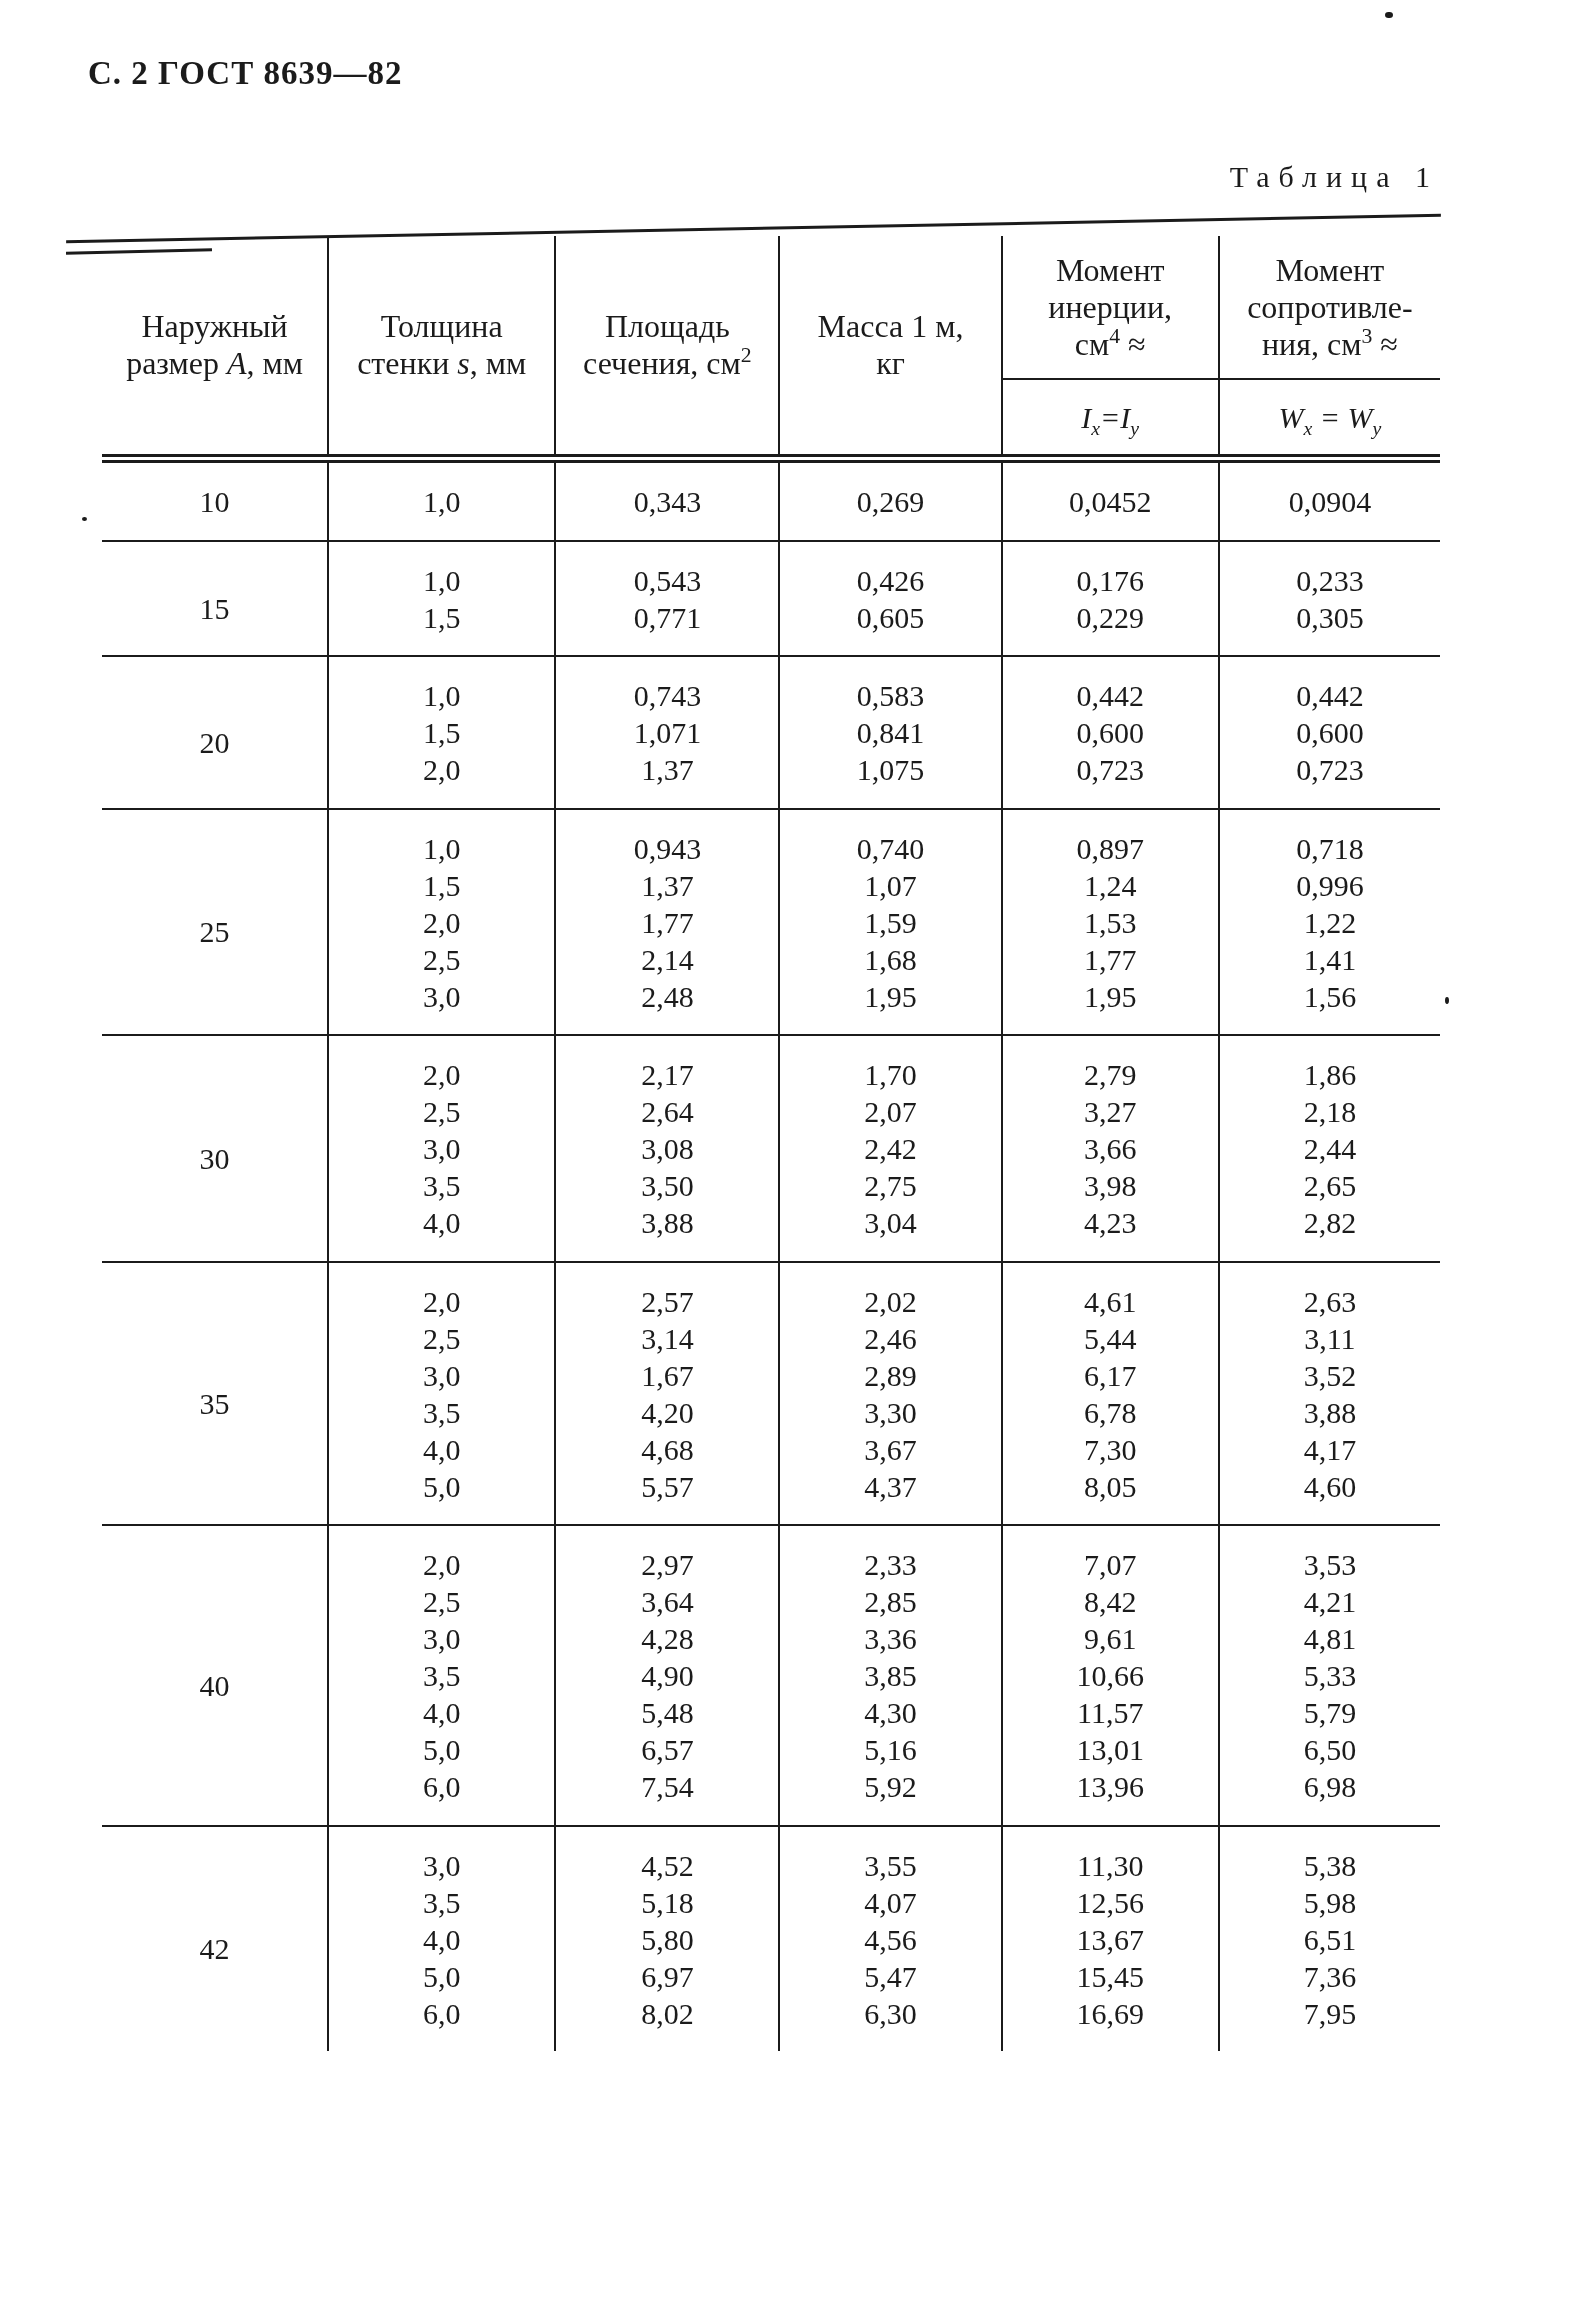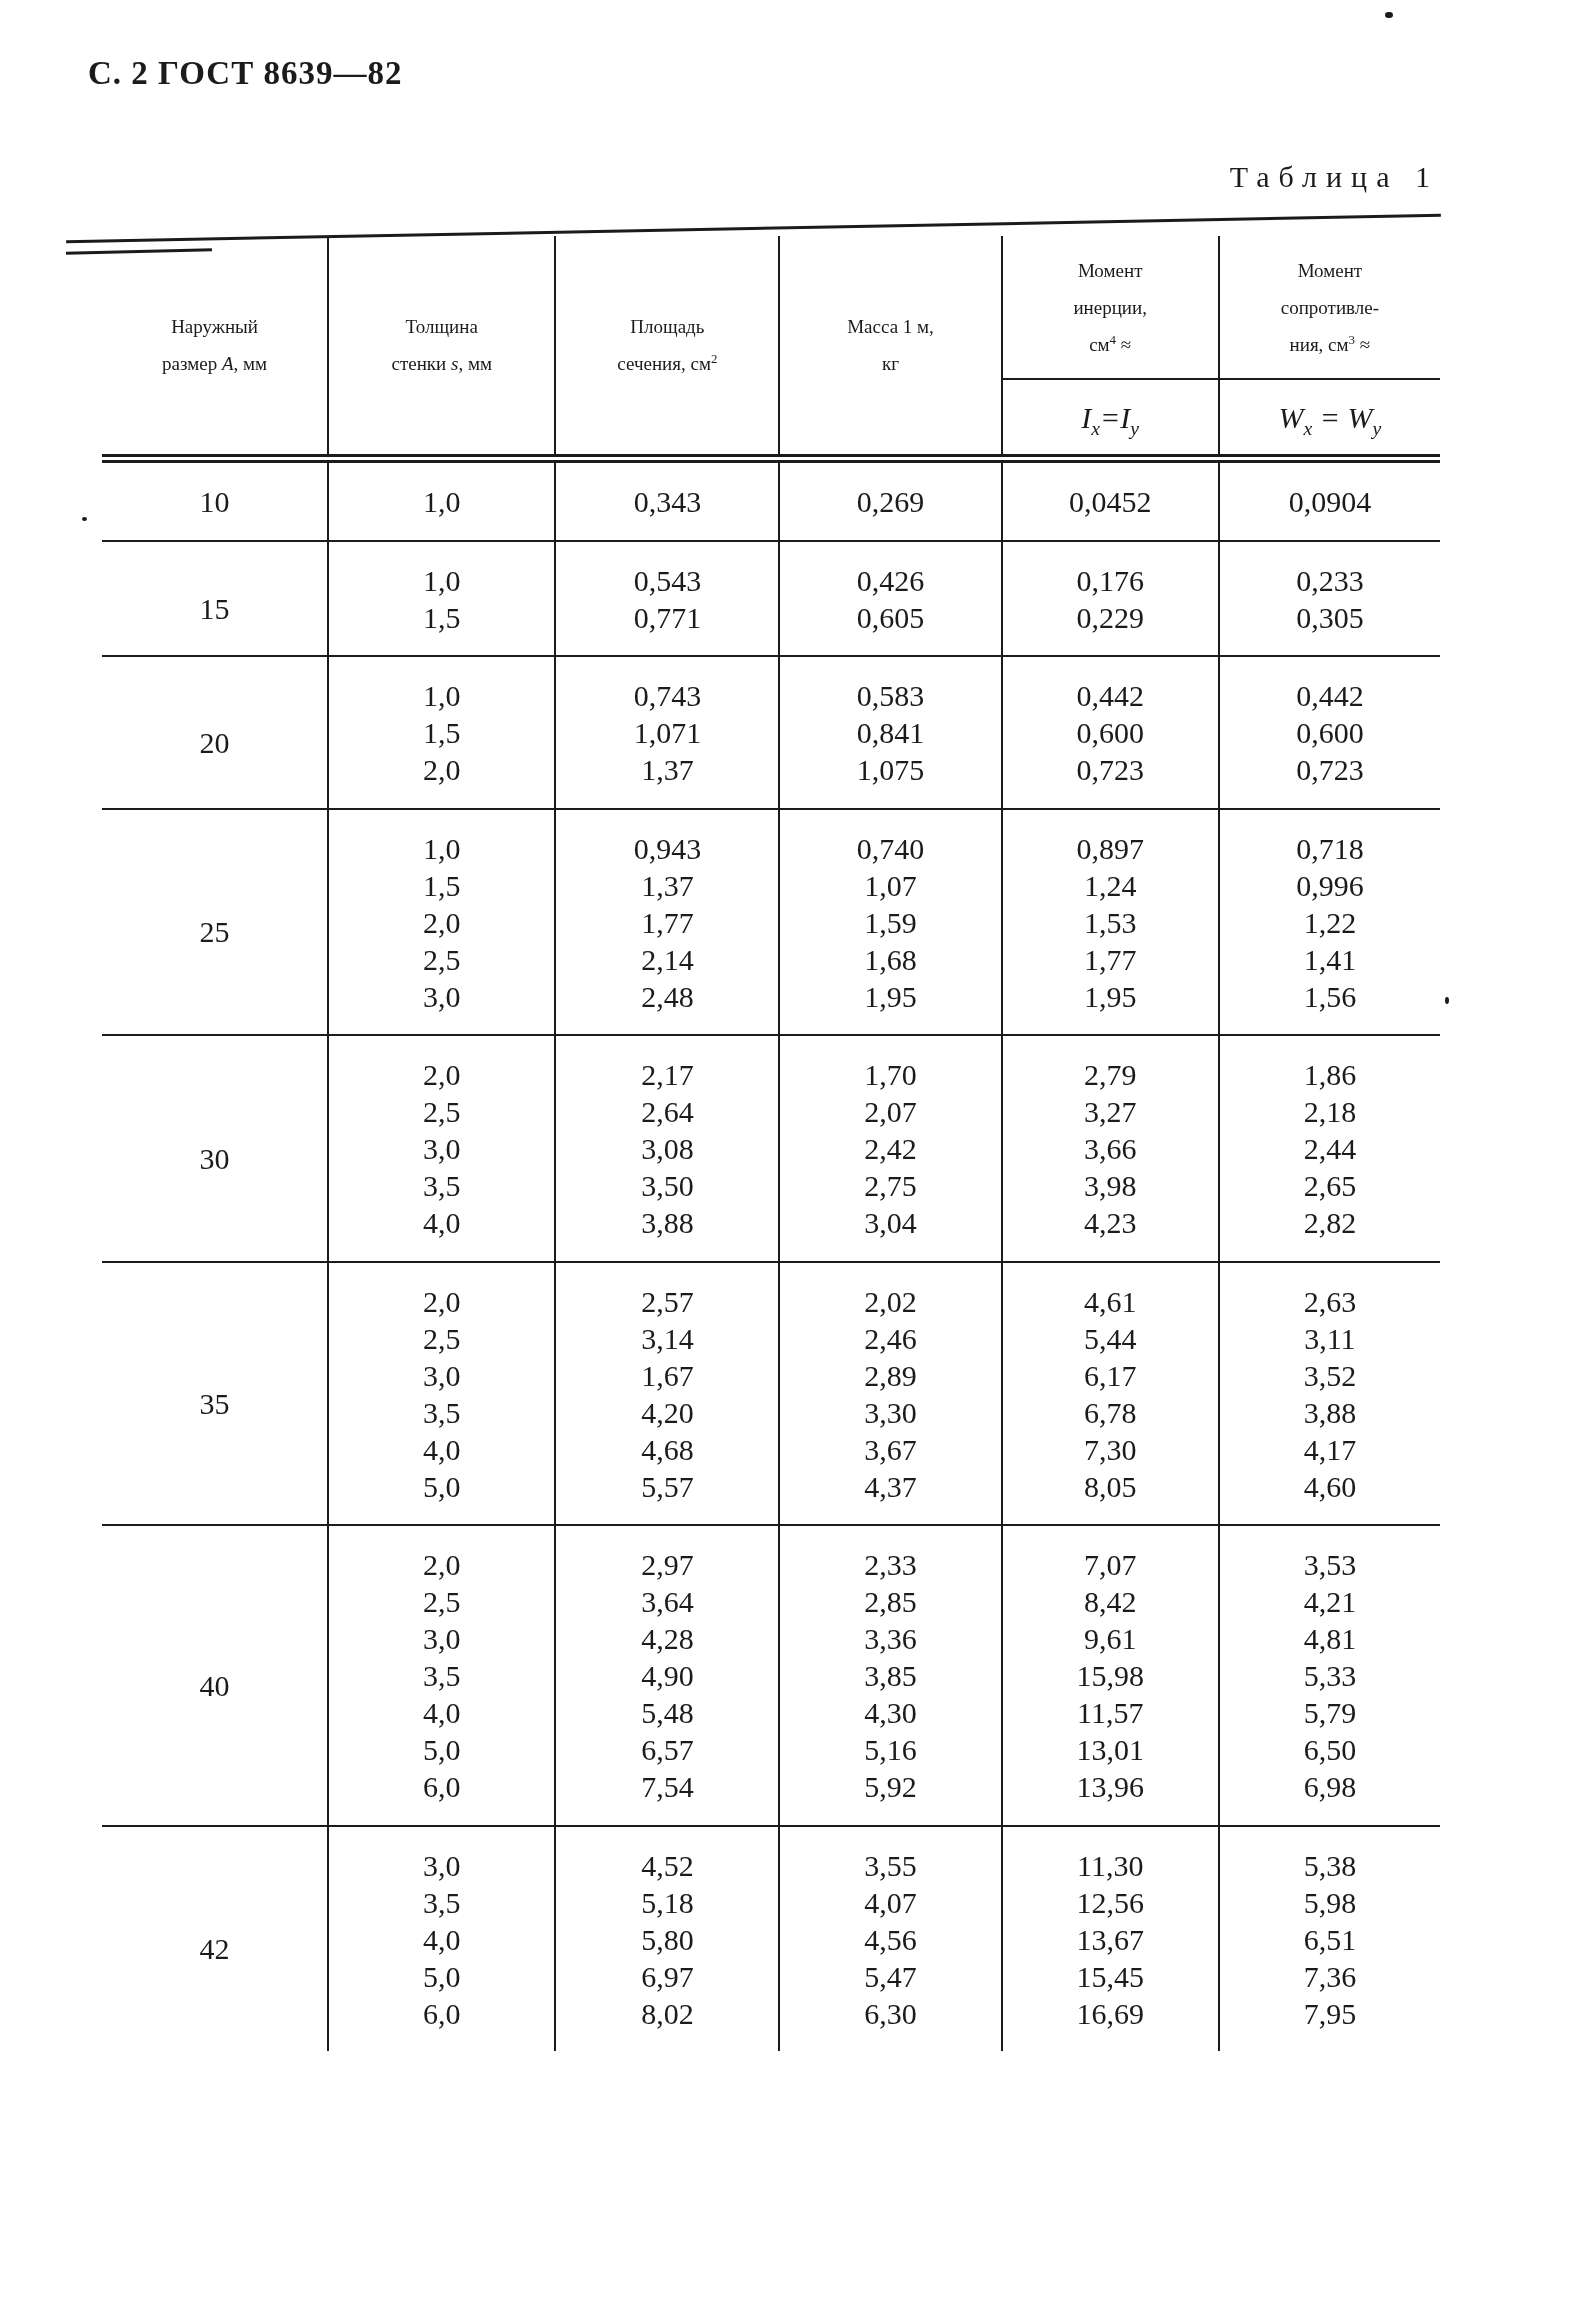--- a/index.html
+++ b/index.html
@@ -67,21 +67,21 @@
     border-collapse:collapse;
     table-layout:fixed;
   }
   th,td{
     padding:0;
     text-align:center;
     vertical-align:middle;
     font-weight:normal;
   }
   thead th{
-    font-size:19px;
+    font-size:32px;
     line-height:37px;
   }
   thead tr.h1 th{height:142px;}
   thead tr.h2 th{height:74px;}
   .bl{border-left:2.9px solid var(--ink);}
   th.hspan{border-bottom:9.8px double var(--ink);}
   th.htop{border-bottom:2.9px solid var(--ink);}
   th.hsub{
     border-bottom:9.8px double var(--ink);
     font-style:italic;
@@ -363,21 +363,21 @@
           <td class="val">3,0</td>
           <td class="val">4,28</td>
           <td class="val">3,36</td>
           <td class="val">9,61</td>
           <td class="val">4,81</td>
         </tr>
         <tr class="">
           <td class="val">3,5</td>
           <td class="val">4,90</td>
           <td class="val">3,85</td>
-          <td class="val">15,98</td>
+          <td class="val">10,66</td>
           <td class="val">5,33</td>
         </tr>
         <tr class="">
           <td class="val">4,0</td>
           <td class="val">5,48</td>
           <td class="val">4,30</td>
           <td class="val">11,57</td>
           <td class="val">5,79</td>
         </tr>
         <tr class="">

